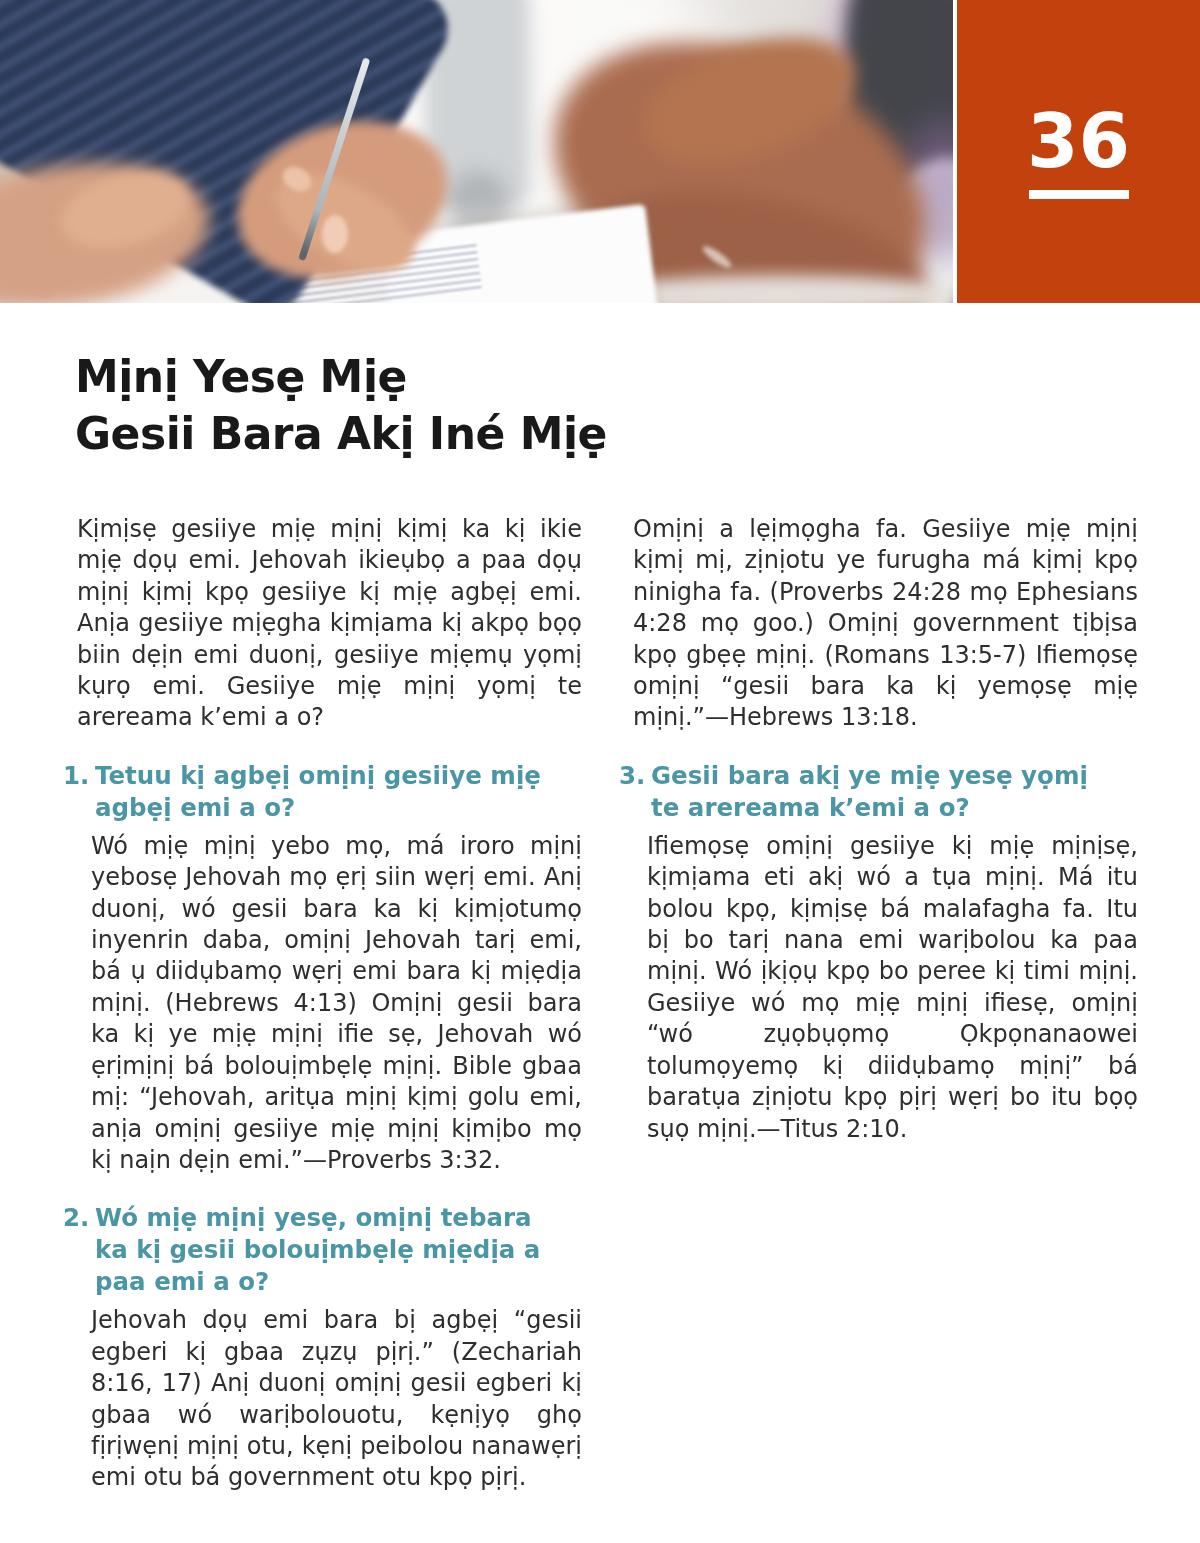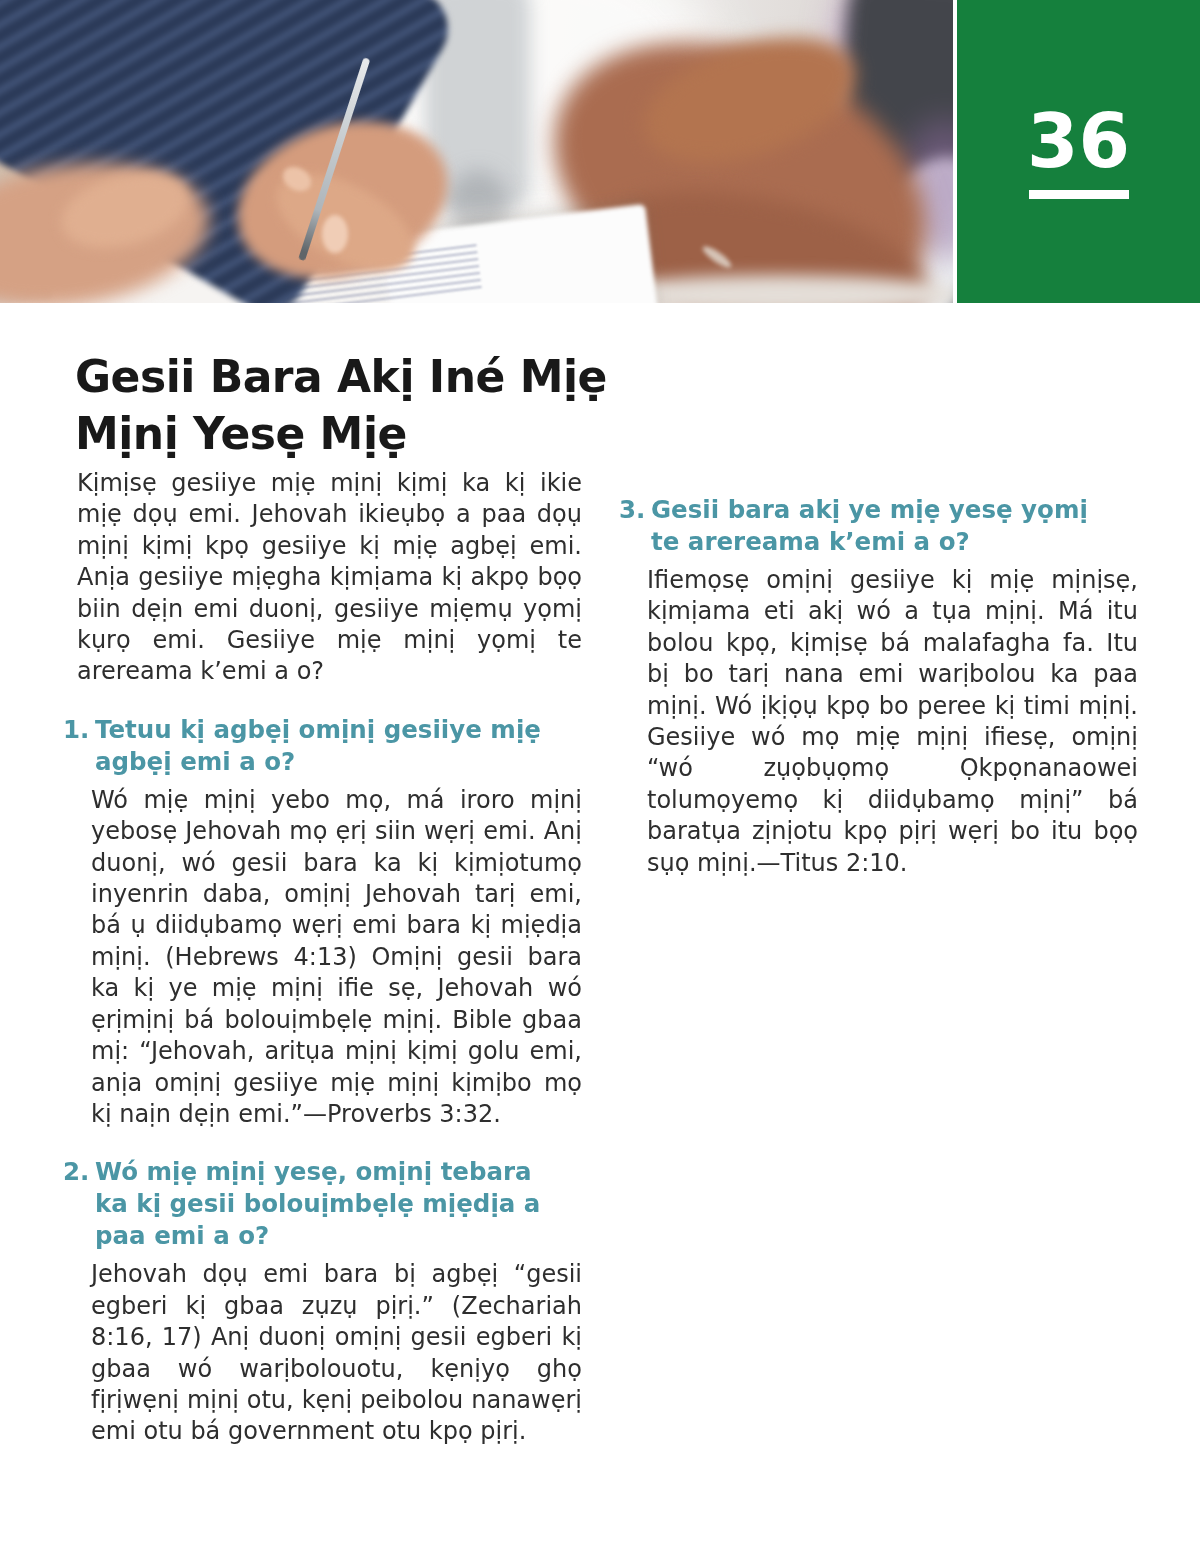--- a/index.html
+++ b/index.html
@@ -70,21 +70,21 @@
 
   
   .title{
     position:absolute;left:75px;top:348px;width:760px;
     font-size:44px;font-weight:bold;line-height:57px;color:#191919;
     letter-spacing:-0.5px;
   }
 
   
   .columns{
-    position:absolute;left:63px;top:468px;width:1075px;
+    position:absolute;left:63px;top:514px;width:1075px;
     display:flex;gap:37px;
   }
   .col{width:519px;flex:0 0 519px;}
   .intro{
     margin:0 0 0 14px;
     font-size:24px;line-height:31.4px;text-align:justify;color:#2e2e2e;
   }
   .question{
     display:flex;margin-top:26px;margin-bottom:7px;
     color:#4b96a5;font-weight:bold;font-size:24.5px;line-height:32px;
@@ -125,28 +125,28 @@
     <div class="ph-cuff"></div>
     <div class="ph-fist"></div>
     <div class="ph-fist2"></div>
     <div class="ph-hand"></div>
     <div class="ph-hand2"></div>
     <div class="ph-nail1"></div>
     <div class="ph-nail2"></div>
     <div class="ph-pen"></div>
   </div>
 
-  <div class="lesson-box" style="background: #15803d;">
+  <div class="lesson-box" style="background: #c2410c;">
     <div class="lesson-number">36</div>
     <div class="lesson-underline"></div>
   </div>
 
   <div class="title">
+    <div>Mịnị Yesẹ Mịẹ</div>
     <div>Gesii Bara Akị Iné Mịẹ</div>
-    <div>Mịnị Yesẹ Mịẹ</div>
   </div>
 
   <div class="columns">
 
     <div class="col">
       <p class="intro">Kịmịsẹ gesiiye mịẹ mịnị kịmị ka kị ikie mịẹ dọụ emi. Jehovah ikieụbọ a paa dọụ mịnị kịmị kpọ gesiiye kị mịẹ agbẹị emi. Anịa gesiiye mịẹgha kịmịama kị akpọ bọọ biin dẹịn emi duonị, gesiiye mịẹmụ yọmị kụrọ emi. Gesiiye mịẹ mịnị yọmị te arereama k’emi a o?</p>
 
       <div class="question" style="color: rgb(75, 150, 165);">
         <span class="qnum">1.</span>
         <span class="qtext">Tetuu kị agbẹị omịnị gesiiye mịẹ agbẹị emi a o?</span>
@@ -154,20 +154,21 @@
       <p class="answer"><span>Wó mịẹ mịnị yebo mọ, má iroro mịnị yebosẹ Jehovah mọ ẹrị siin wẹrị emi. Anị duonị, wó gesii bara ka kị kịmịotumọ inyenrin daba, omịnị Jehovah tarị emi, bá ụ diidụbamọ wẹrị emi bara kị mịẹdịa mịnị. (Hebrews 4:13) Omịnị gesii bara ka kị ye mịẹ mịnị ifie sẹ, Jehovah wó ẹrịmịnị bá bolouịmbẹlẹ mịnị. Bible gbaa mị: </span><b>“Jehovah, aritụa mịnị kịmị golu emi, anịa omịnị gesiiye mịẹ mịnị kịmịbo mọ kị naịn dẹịn emi.”</b><span>—Proverbs 3:32.</span></p>
 
       <div class="question" style="color: rgb(75, 150, 165);">
         <span class="qnum">2.</span>
         <span class="qtext">Wó mịẹ mịnị yesẹ, omịnị tebara ka kị gesii bolouịmbẹlẹ mịẹdịa a paa emi a o?</span>
       </div>
       <p class="answer"><span>Jehovah dọụ emi bara bị agbẹị </span><b>“gesii egberi kị gbaa zụzụ pịrị.”</b><span> (Zechariah 8:16, 17) Anị duonị omịnị gesii egberi kị gbaa wó warịbolouotu, kẹnịyọ ghọ fịrịwẹnị mịnị otu, kẹnị peibolou nanawẹrị emi otu bá government otu kpọ pịrị.</span></p>
     </div>
 
     <div class="col">
+      <p class="intro">Omịnị a lẹịmọgha fa. Gesiiye mịẹ mịnị kịmị mị, zịnịotu ye furugha má kịmị kpọ ninigha fa. (Proverbs 24:28 mọ Ephesians 4:28 mọ goo.) Omịnị government tịbịsa kpọ gbẹẹ mịnị. (Romans 13:5-7) Ifiemọsẹ omịnị “gesii bara ka kị yemọsẹ mịẹ mịnị.”—Hebrews 13:18.</p>
 
       <div class="question" style="color: rgb(75, 150, 165);">
         <span class="qnum">3.</span>
         <span class="qtext">Gesii bara akị ye mịẹ yesẹ yọmị te arereama k’emi a o?</span>
       </div>
       <p class="answer"><span>Ifiemọsẹ omịnị gesiiye kị mịẹ mịnịsẹ, kịmịama eti akị wó a tụa mịnị. Má itu bolou kpọ, kịmịsẹ bá malafagha fa. Itu bị bo tarị nana emi warịbolou ka paa mịnị. Wó ịkịọụ kpọ bo peree kị timi mịnị. Gesiiye wó mọ mịẹ mịnị ifiesẹ, omịnị </span><b>“wó zụọbụọmọ Ọkpọnanaowei tolumọyemọ kị diidụbamọ mịnị”</b><span> bá baratụa zịnịotu kpọ pịrị wẹrị bo itu bọọ sụọ mịnị.—Titus 2:10.</span></p>
     </div>
 
   </div>
 </div>

